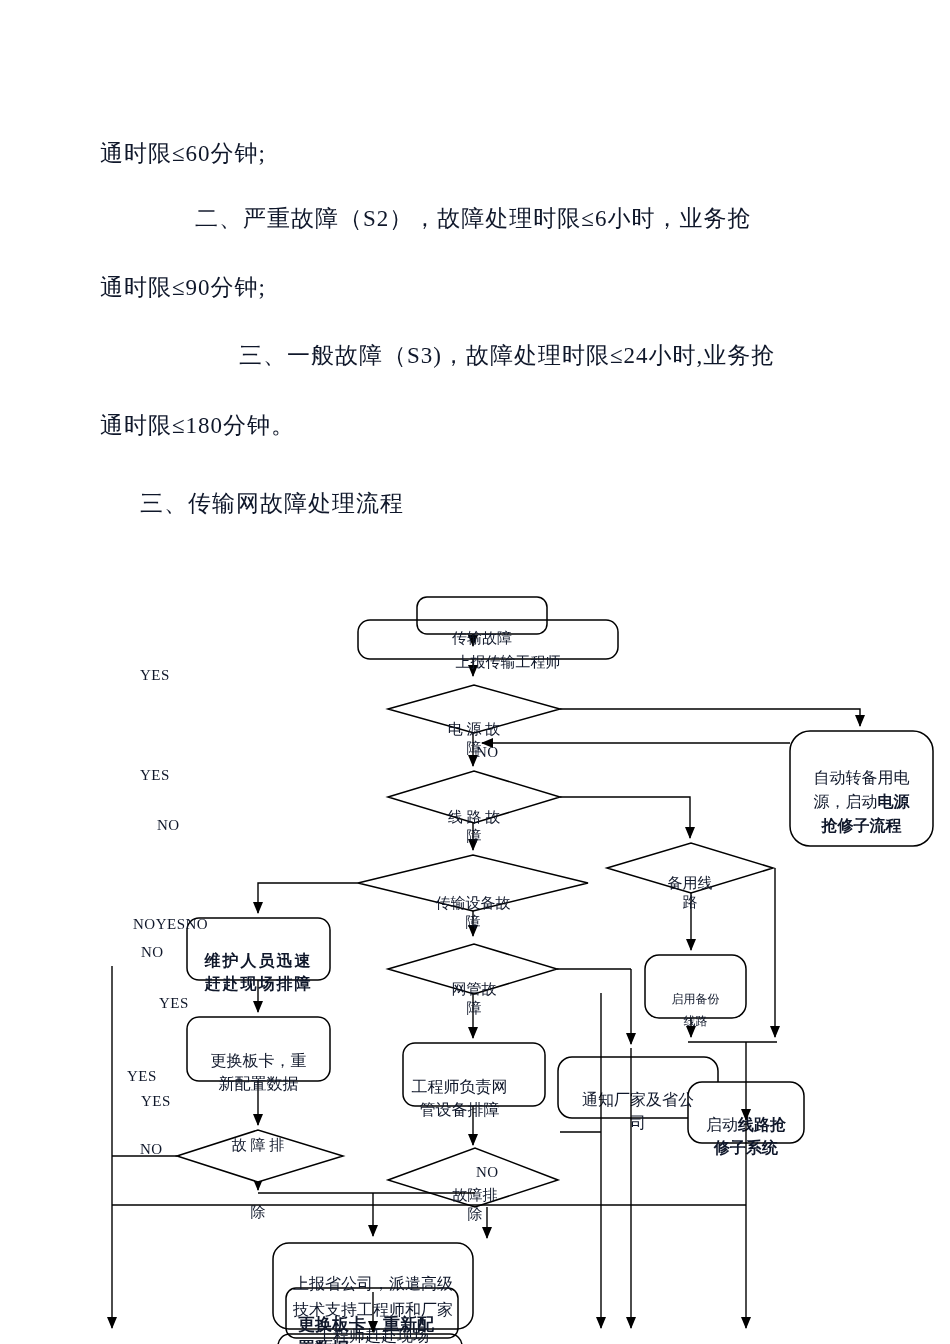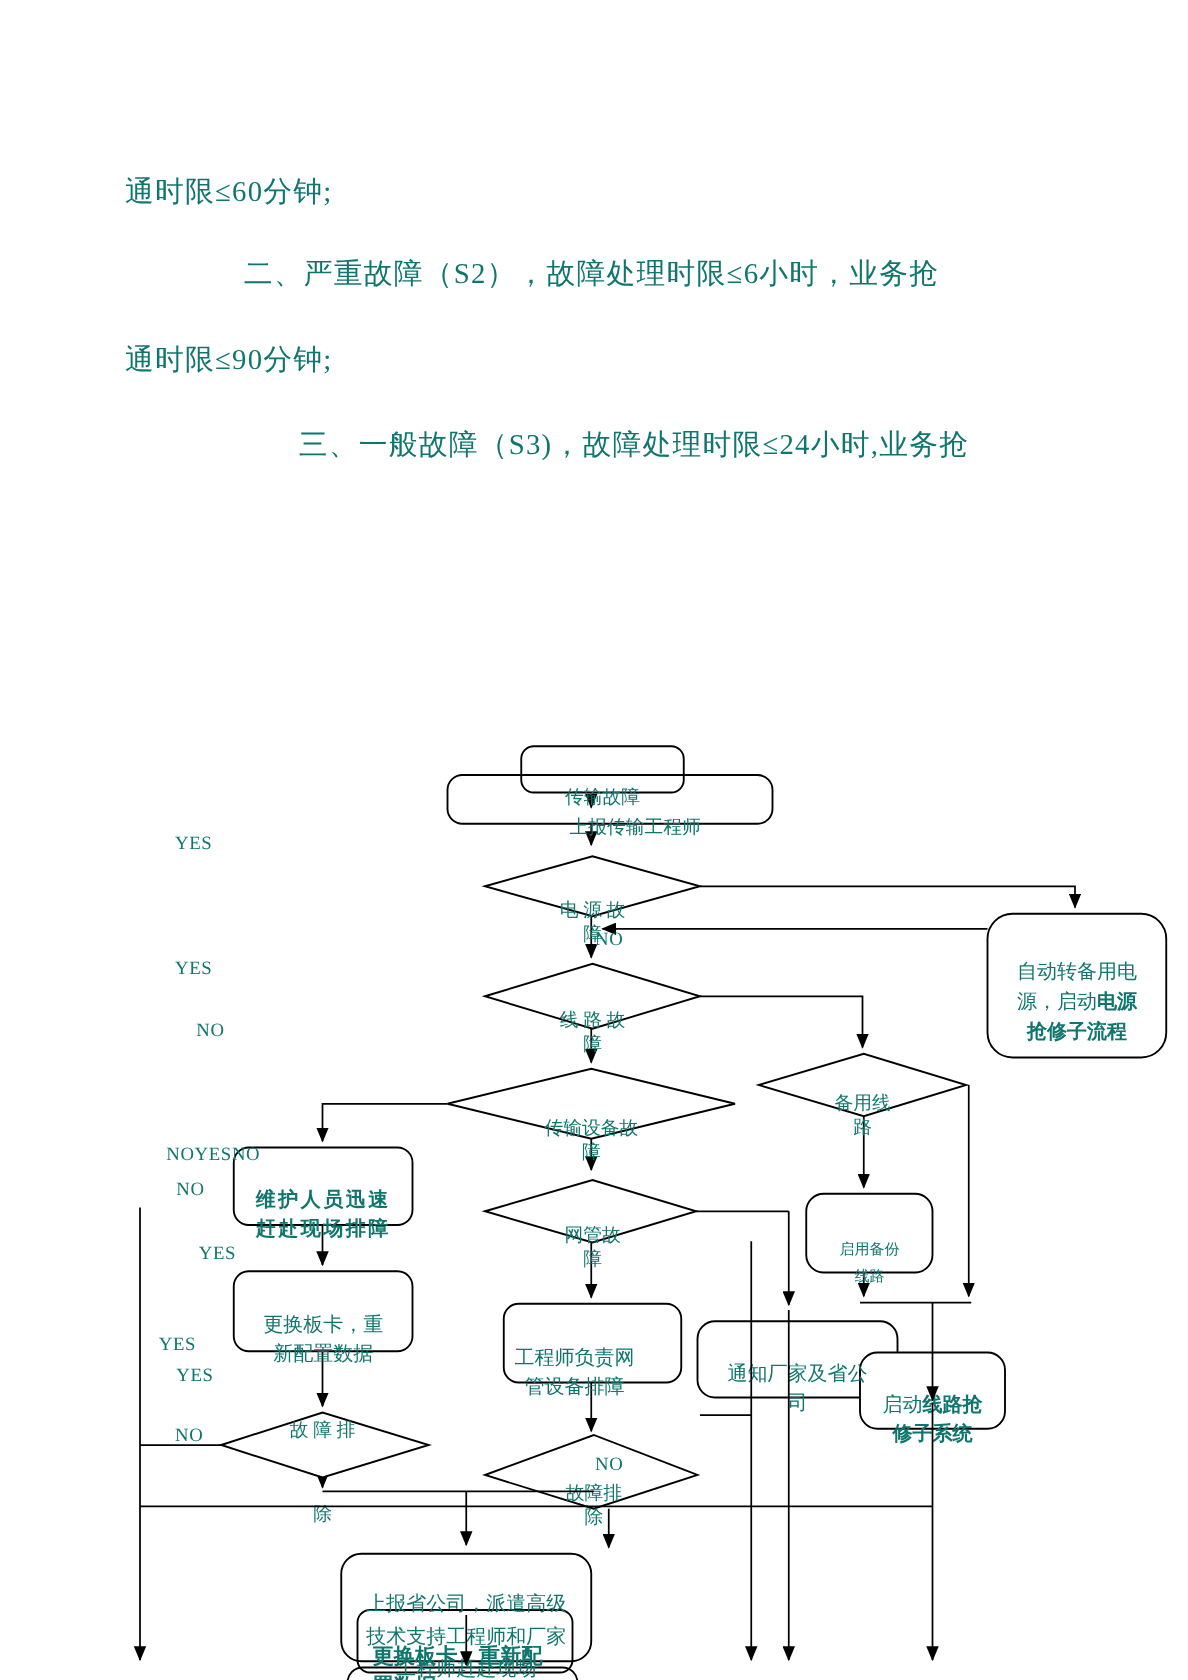--- a/index.html
+++ b/index.html
@@ -1,17 +1,17 @@
 <!DOCTYPE html>
 <html><head>
 <meta charset="utf-8">
 <style>
   html,body{margin:0;padding:0;background:#fff;}
   #page{position:relative;width:950px;height:1344px;background:#fff;overflow:hidden;
-        font-family:"Liberation Serif","DejaVu Serif",serif;color:#0f766e;}
+        font-family:"Liberation Serif","DejaVu Serif",serif;color:#0f172a;}
   .para{position:absolute;font-size:23px;letter-spacing:1px;white-space:nowrap;}
   svg.layer{position:absolute;left:0;top:0;}
   #under{z-index:1;}
   .txtlayer{z-index:5;}
   #over{z-index:10;}
   .node{position:absolute;display:flex;flex-direction:column;justify-content:center;
         align-items:center;text-align:center;font-size:15px;line-height:19px;z-index:5;margin-top:23px;}
   .node div{white-space:nowrap;}
   .bold{font-weight:bold;}
   .lbl{position:absolute;font-size:15px;z-index:6;white-space:nowrap;letter-spacing:0.5px;}
@@ -19,20 +19,22 @@
 </style>
 </head>
 <body>
 
 <div id="page">
 
   <div class="para" style="left:100px;top:138px;">通时限≤60分钟;</div>
   <div class="para" style="left:195px;top:203px;">二、严重故障（S2），故障处理时限≤6小时，业务抢</div>
   <div class="para" style="left:100px;top:272px;">通时限≤90分钟;</div>
   <div class="para" style="left:195px;top:340px;margin-left:44px;">三、一般故障（S3)，故障处理时限≤24小时,业务抢</div>
+  <div class="para" style="left:100px;top:410px;">通时限≤180分钟。</div>
+  <div class="para" style="left:140px;top:488px;">三、传输网故障处理流程</div>
 
   <svg id="under" class="layer" width="950" height="1344">
     <defs>
       <marker id="arr" markerUnits="userSpaceOnUse" markerWidth="12" markerHeight="10" refX="11" refY="5" orient="auto">
           <path d="M0,0 L12,5 L0,10 z" fill="#000"></path>
         </marker>
     </defs>
     <g stroke="#000" stroke-width="1.4" fill="none">
       <line x1="473" y1="610" x2="473" y2="646" marker-end="url(#arr)"></line>
       <line x1="473" y1="659" x2="473" y2="676" marker-end="url(#arr)"></line>

